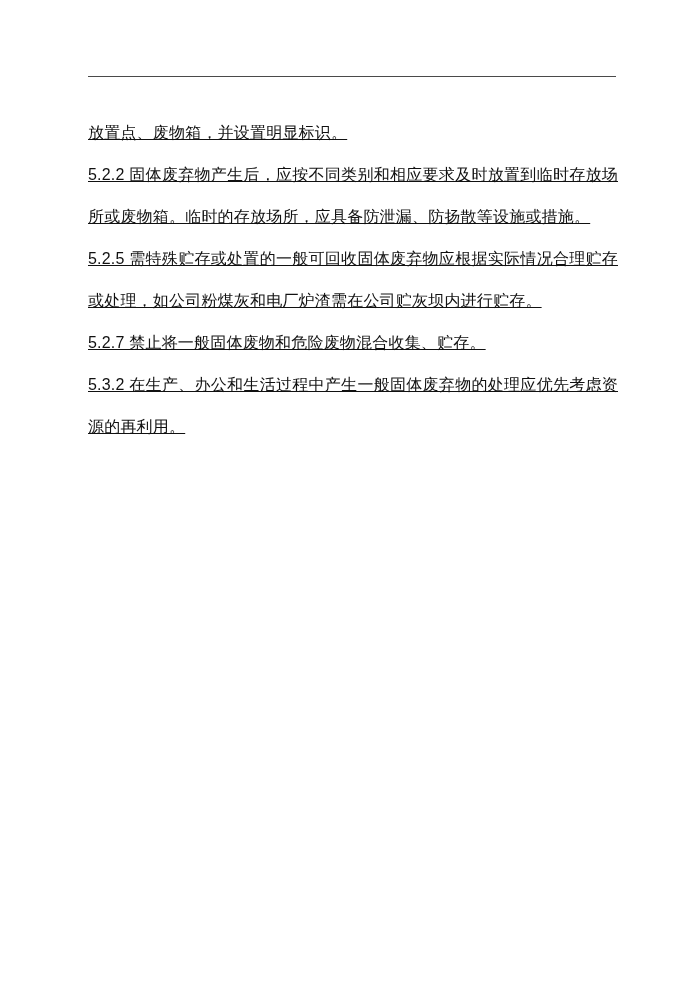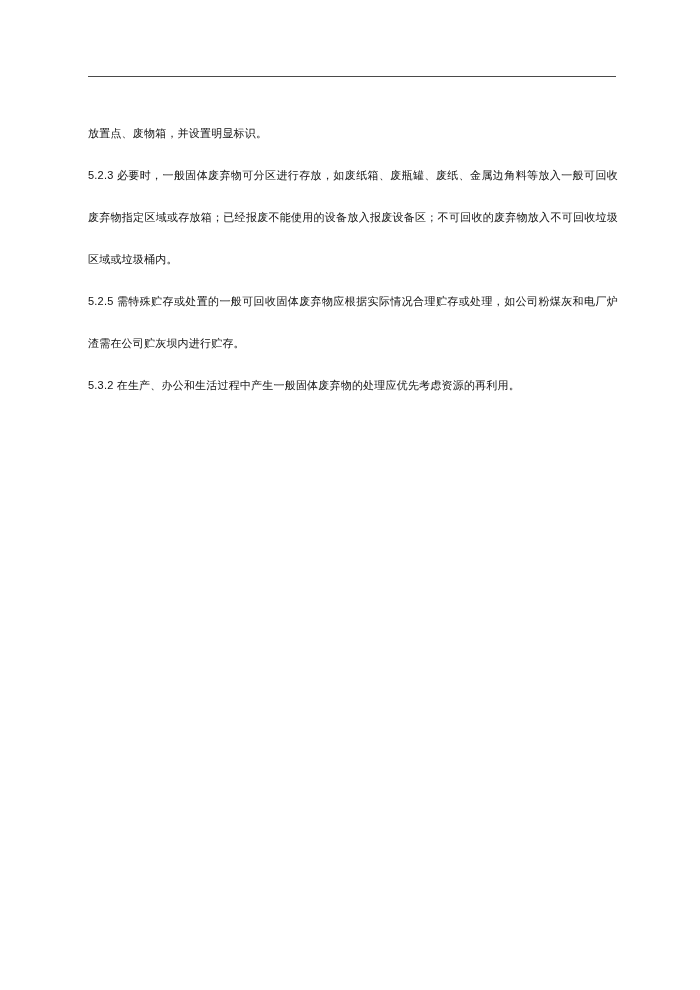--- a/index.html
+++ b/index.html
@@ -29,40 +29,42 @@
     height: 1px;
     background: #4a4a4a;
   }
   .content {
     position: absolute;
     left: 88px;
     top: 112px;
     width: 530px;
   }
   .para {
-    font-size: 11px;
+    font-size: 16px;
     line-height: 42px;
     letter-spacing: 0.2px;
     color: #111111;
     margin: 0;
     text-align: justify;
     text-justify: inter-ideograph;
     word-break: break-all;
+    text-decoration: underline;
   }
   .para.heading {
     letter-spacing: 0.4px;
   }
 </style>
 </head>
 <body>
 
 <div class="page">
 
   <div class="header-rule"></div>
 
   <div class="content">
     <p class="para">放置点、废物箱，并设置明显标识。</p>
-    <p class="para">5.2.3 必要时，一般固体废弃物可分区进行存放，如废纸箱、废瓶罐、废纸、金属边角料等放入一般可回收废弃物指定区域或存放箱；已经报废不能使用的设备放入报废设备区；不可回收的废弃物放入不可回收垃圾区域或垃圾桶内。</p>
+    <p class="para">5.2.2  固体废弃物产生后，应按不同类别和相应要求及时放置到临时存放场所或废物箱。临时的存放场所，应具备防泄漏、防扬散等设施或措施。</p>
     <p class="para">5.2.5 需特殊贮存或处置的一般可回收固体废弃物应根据实际情况合理贮存或处理，如公司粉煤灰和电厂炉渣需在公司贮灰坝内进行贮存。</p>
+    <p class="para">5.2.7 禁止将一般固体废物和危险废物混合收集、贮存。</p>
     <p class="para">5.3.2  在生产、办公和生活过程中产生一般固体废弃物的处理应优先考虑资源的再利用。</p>
   </div>
 
 </div>
 
 </body></html>

